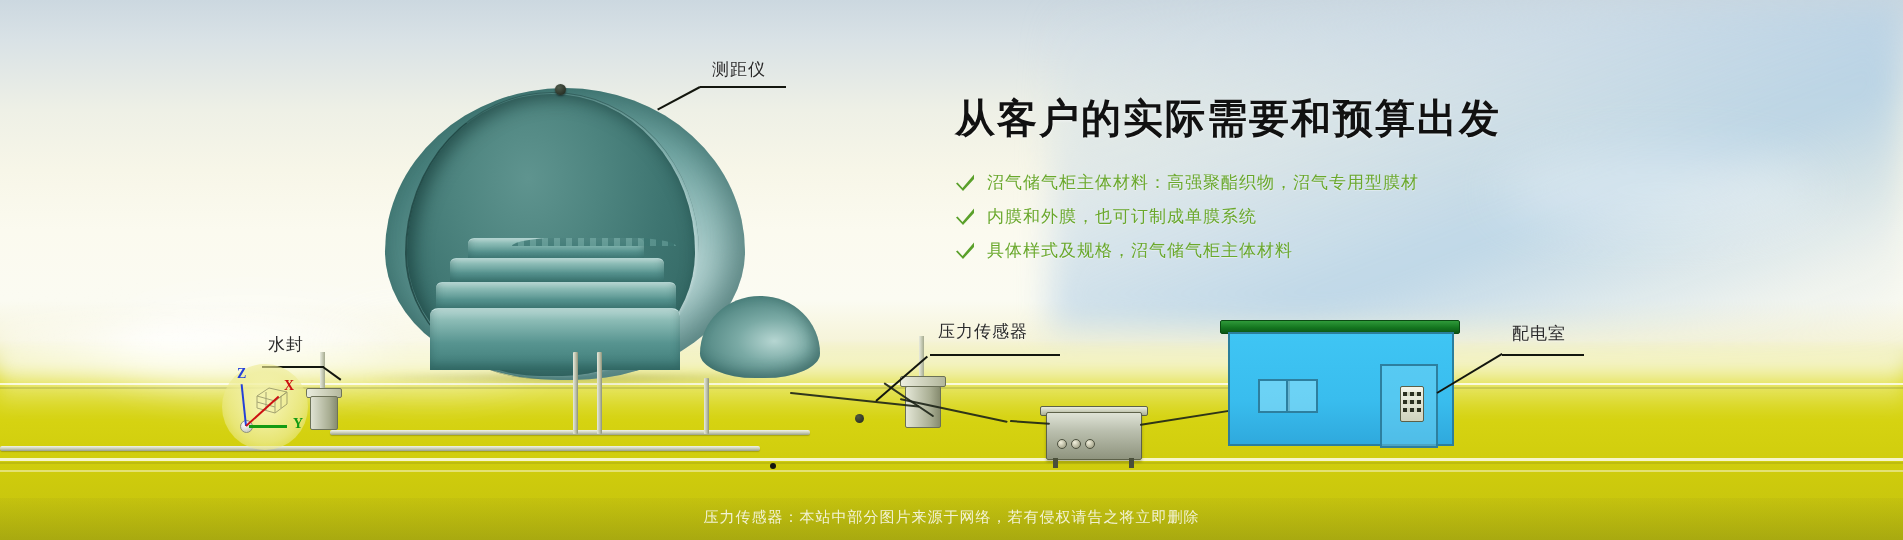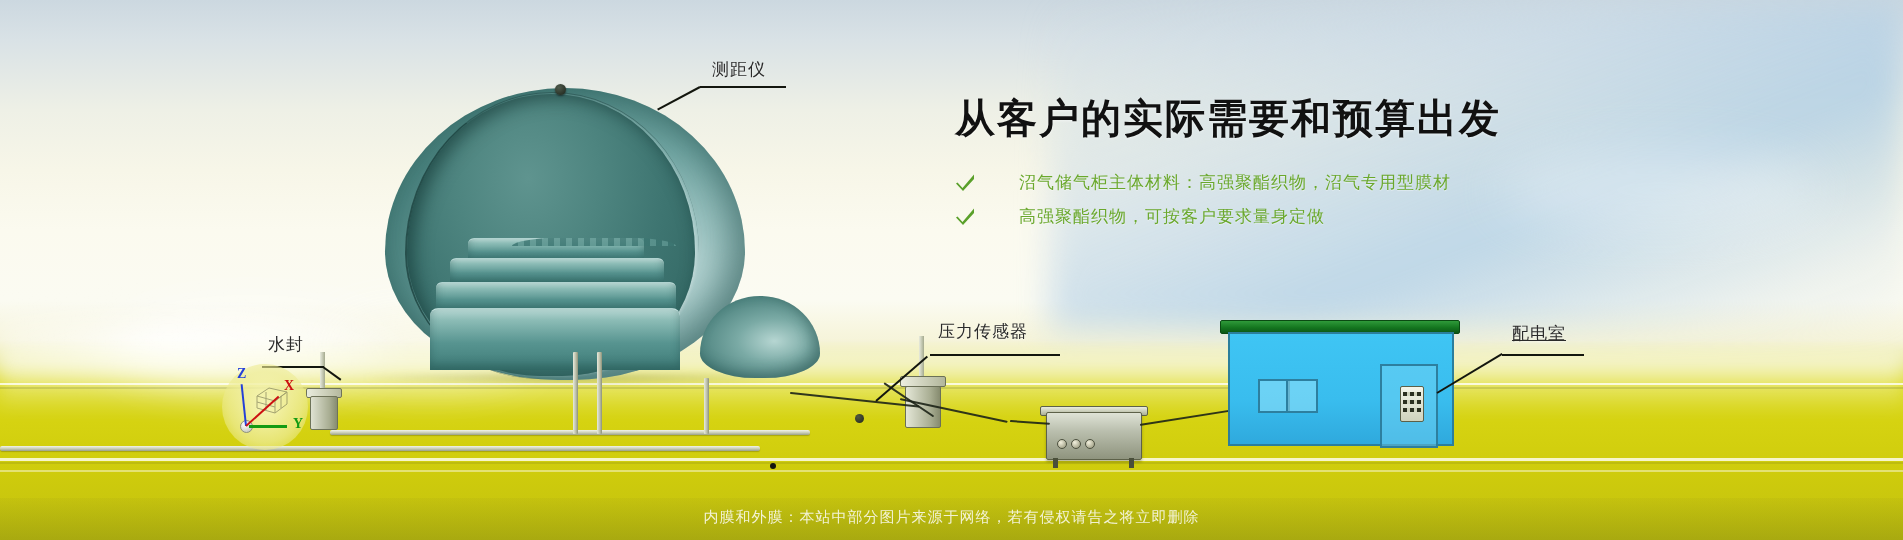--- a/index.html
+++ b/index.html
@@ -268,21 +268,21 @@
     font-weight:normal;line-height:1.2;
     text-shadow:0 1px 2px rgba(255,255,255,.55);
   }
   .copy-title{
     font-size:40px;color:#111111;font-weight:bold;letter-spacing:2px;
     line-height:1.25;margin-top:5px;
     text-shadow:0 1px 3px rgba(255,255,255,.5);
   }
   .bullets{margin-top:22px;}
   .bullet{
-    display:flex;align-items:center;height:34px;gap:32px;
+    display:flex;align-items:center;height:34px;
   }
   .check{
     width:21px;height:21px;margin-right:11px;flex:0 0 auto;
     position:relative;
   }
   .check svg{display:block;}
   .bullet-text{
     font-size:17px;color:#6aa82c;letter-spacing:1px;white-space:nowrap;
     text-shadow:0 1px 1px rgba(255,255,255,.5);
   }
@@ -389,21 +389,21 @@
     <div class="cl-diag" style="left:323px;top:366px;width:22px;transform:rotate(36deg);"></div>
   </div>
 
   <div class="callout">
     <div class="cl-text" style="left:938px;top:320px;">压力传感器</div>
     <div class="cl-line" style="left:930px;top:354px;width:130px;"></div>
     <div class="cl-diag" style="left:876px;top:400px;width:68px;transform:rotate(-41deg);"></div>
   </div>
 
   <div class="callout">
-    <div class="cl-text" style="left:1512px;top:322px;text-decoration:underline;">配电室</div>
+    <div class="cl-text" style="left:1512px;top:322px;">配电室</div>
     <div class="cl-line" style="left:1502px;top:354px;width:82px;"></div>
     <div class="cl-diag" style="left:1437px;top:392px;width:76px;transform:rotate(-31deg);"></div>
   </div>
 
   <div class="gizmo">
     <svg class="gz-cube" width="44" height="38" viewBox="0 0 44 38">
       <g fill="none" stroke="#7a7a55" stroke-width="1">
         <path d="M8 14 L20 6 L38 10 L26 19 Z"></path>
         <path d="M8 14 L8 26 L26 31 L26 19"></path>
         <path d="M26 19 L38 10 L38 22 L26 31"></path>
@@ -437,28 +437,36 @@
 
       <div class="bullet">
         <span class="check">
           <svg width="21" height="21" viewBox="0 0 21 21">
             <path d="M2.5 10.5 L7.5 16 L19 2.5 L19 7 L8 19 L1 11.5 Z" fill="#5aa02a"></path>
           </svg>
         </span>
         <span class="bullet-text">沼气储气柜主体材料：高强聚酯织物，沼气专用型膜材</span>
       </div>
 
-
       <div class="bullet">
         <span class="check">
           <svg width="21" height="21" viewBox="0 0 21 21">
             <path d="M2.5 10.5 L7.5 16 L19 2.5 L19 7 L8 19 L1 11.5 Z" fill="#5aa02a"></path>
           </svg>
         </span>
-        <span class="bullet-text">高强聚酯织物，可按客户要求量身定做</span>
+        <span class="bullet-text">内膜和外膜，也可订制成单膜系统</span>
       </div>
 
+      <div class="bullet">
+        <span class="check">
+          <svg width="21" height="21" viewBox="0 0 21 21">
+            <path d="M2.5 10.5 L7.5 16 L19 2.5 L19 7 L8 19 L1 11.5 Z" fill="#5aa02a"></path>
+          </svg>
+        </span>
+        <span class="bullet-text">具体样式及规格，沼气储气柜主体材料</span>
+      </div>
+
     </div>
   </div>
 
-  <div class="disclaimer">内膜和外膜：本站中部分图片来源于网络，若有侵权请告之将立即删除</div>
+  <div class="disclaimer">压力传感器：本站中部分图片来源于网络，若有侵权请告之将立即删除</div>
 
 </div>
 
 </body></html>

